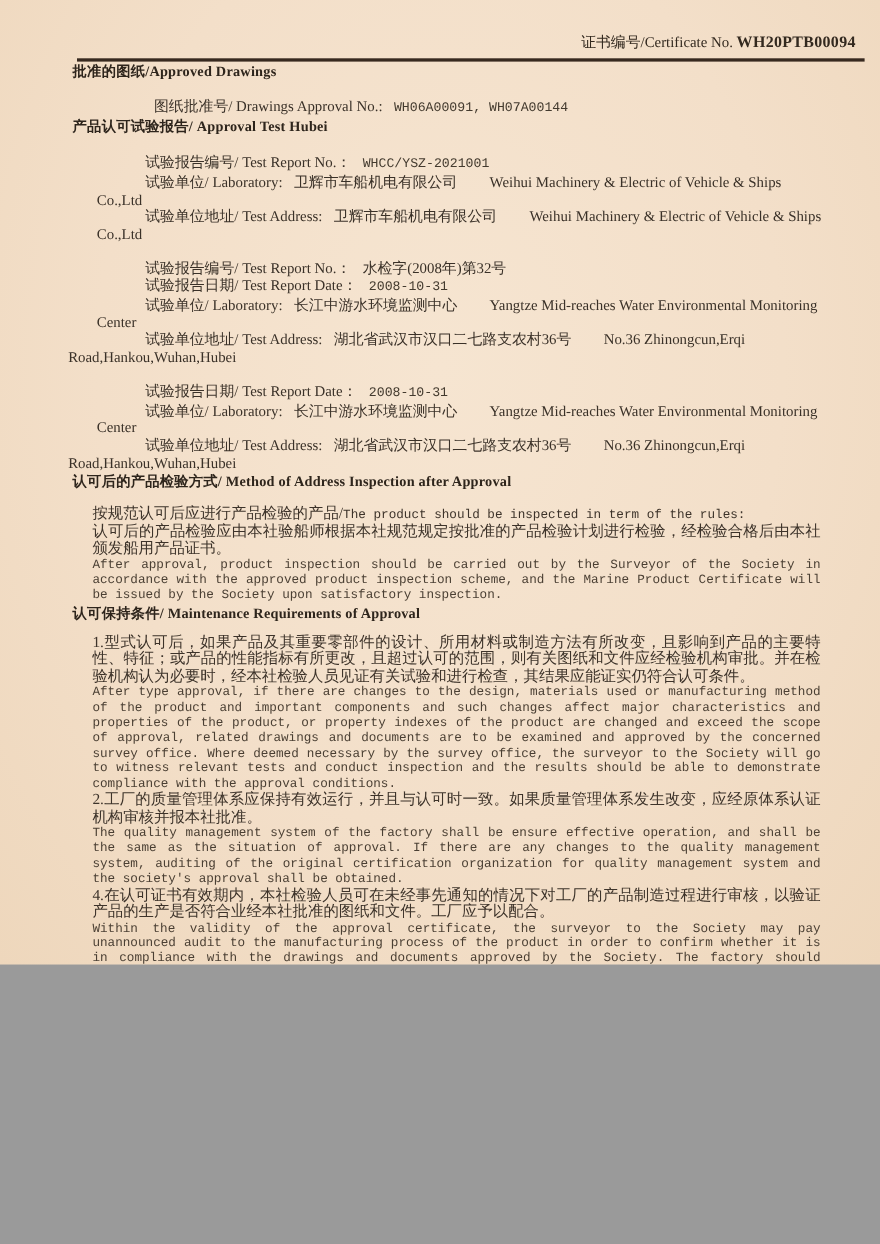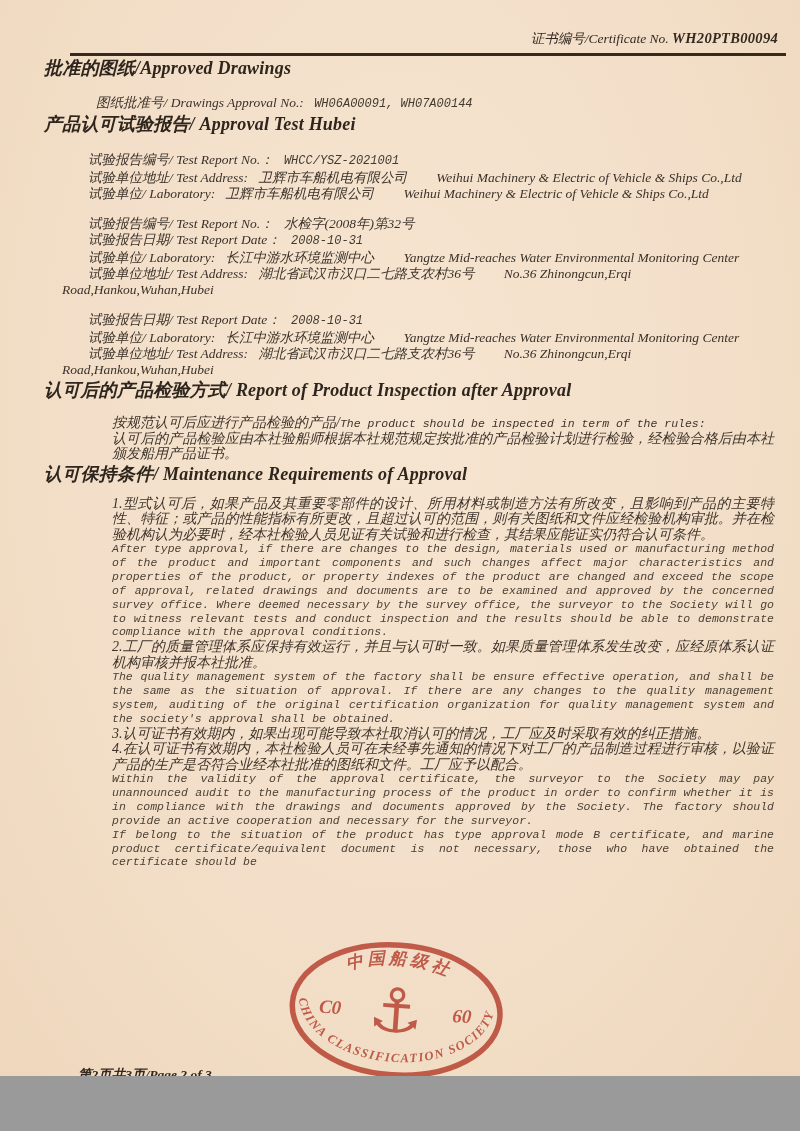--- a/index.html
+++ b/index.html
@@ -1,35 +1,35 @@
 <!DOCTYPE html>
 <html><head>
 <meta charset="utf-8">
 <style>
   html,body{margin:0;padding:0;background:#9a9a9a;}
   .page{
-    position:relative;width:800px;height:1076px;overflow:hidden;margin:0 auto;
+    position:relative;width:800px;height:877px;overflow:hidden;margin:0 auto;
     background:radial-gradient(ellipse at 50% 38%, #f6e5d1 0%, #f3dfc9 55%, #eed7bc 100%);
-    font-family:"Liberation Serif",serif;color:#3a3128;font-style:italic;
+    font-family:"Liberation Serif",serif;color:#3a3128;
   }
   .header{padding-top:30px;text-align:right;padding-right:22px;font-size:13.5px;color:#33291f;}
   .cert-no{font-weight:bold;font-size:14.5px;letter-spacing:.3px;}
   .rule{margin:5px 0 0 70px;width:716px;height:3px;background:#37291f;}
-  h2.sec{margin:0 0 0 44px;font-size:18px;font-weight:bold;color:#2e251c;letter-spacing:.2px;}
+  h2.sec{margin:0 0 0 66px;font-size:13px;font-weight:bold;color:#2e251c;letter-spacing:.2px;}
   .t1{margin-top:26px;} .t2{margin-top:18px;} .t3{margin-top:17px;} .t4{margin-top:13px;}
   .dline{margin:14px 0 0 96px;font-size:13.5px;}
   .blocks{margin-left:88px;width:662px;}
   .block{margin-top:15px;}
   .block.first{margin-top:16px;}
   .line{font-size:13.5px;line-height:15.8px;}
-  .lbl{margin-right:7px;}
+  .lbl{margin-right:7px;margin-left:44px;}
   .mono{font-family:"Liberation Mono","DejaVu Sans Mono",monospace;font-size:12px;color:#433a2e;}
   .val-zh{margin-right:26px;}
   .outdent{margin-left:-26px;}
-  .bodytext{margin-left:112px;width:662px;}
+  .bodytext{margin-left:84px;width:662px;}
   .m-top{margin-top:13px;}
   .zh{font-size:14px;line-height:15.4px;text-align:justify;color:#3d332a;}
   .en{font-family:"Liberation Mono","DejaVu Sans Mono",monospace;font-size:11.5px;line-height:13.9px;
       text-align:justify;color:#4a3f33;}
   .en-inline{font-family:"Liberation Mono","DejaVu Sans Mono",monospace;font-size:11.5px;}
   .mnt{margin-top:10px;}
   .page-info{position:absolute;left:78px;top:1066px;font-size:13.5px;font-weight:bold;color:#33291f;}
   .serial{position:absolute;left:80px;top:1124px;font-family:"Liberation Sans",sans-serif;
           font-size:21px;color:#c5352c;letter-spacing:2.5px;}
   .stamp{position:absolute;left:276px;top:926px;opacity:.82;transform:rotate(4deg);mix-blend-mode:multiply;}
@@ -55,26 +55,26 @@
   <h2 class="sec t2">产品认可试验报告/ Approval Test Hubei</h2>
 
   <div class="blocks">
 
     <div class="block first">
       <div class="line">
         <span class="lbl">试验报告编号/ Test Report No.：</span>
         <span class="mono">WHCC/YSZ-2021001</span>
       </div>
       <div class="line">
-        <span class="lbl">试验单位地址/ Test Address:</span>
+        <span class="lbl">试验单位/ Laboratory:</span>
         <span class="val-zh">卫辉市车船机电有限公司</span>
         <span>Weihui Machinery &amp; Electric of Vehicle &amp; Ships Co.,Ltd</span>
       </div>
       <div class="line">
-        <span class="lbl">试验单位/ Laboratory:</span>
+        <span class="lbl">试验单位地址/ Test Address:</span>
         <span class="val-zh">卫辉市车船机电有限公司</span>
         <span>Weihui Machinery &amp; Electric of Vehicle &amp; Ships Co.,Ltd</span>
       </div>
       <div class="line outdent"></div>
     </div>
 
     <div class="block">
       <div class="line">
         <span class="lbl">试验报告编号/ Test Report No.：</span>
         <span>水检字(2008年)第32号</span>
@@ -109,40 +109,40 @@
       <div class="line">
         <span class="lbl">试验单位地址/ Test Address:</span>
         <span class="val-zh">湖北省武汉市汉口二七路支农村36号</span>
         <span>No.36 Zhinongcun,Erqi</span>
       </div>
       <div class="line outdent">Road,Hankou,Wuhan,Hubei</div>
     </div>
 
   </div>
 
-  <h2 class="sec t3">认可后的产品检验方式/ Report of Product Inspection after Approval</h2>
+  <h2 class="sec t3">认可后的产品检验方式/ Method of Address Inspection after Approval</h2>
   <div class="bodytext m-top">
     <div class="zh">
       <span>按规范认可后应进行产品检验的产品/</span><span class="en-inline">The product should be inspected in term of the rules:</span>
     </div>
     <div class="zh">认可后的产品检验应由本社验船师根据本社规范规定按批准的产品检验计划进行检验，经检验合格后由本社颁发船用产品证书。</div>
+    <div class="en">After approval, product inspection should be carried out by the Surveyor of the Society in accordance with the approved product inspection scheme, and the Marine Product Certificate will be issued by the Society upon satisfactory inspection.</div>
   </div>
 
   <h2 class="sec t4">认可保持条件/ Maintenance Requirements of Approval</h2>
   <div class="bodytext mnt">
     <div>
       <div class="zh">1.型式认可后，如果产品及其重要零部件的设计、所用材料或制造方法有所改变，且影响到产品的主要特性、特征；或产品的性能指标有所更改，且超过认可的范围，则有关图纸和文件应经检验机构审批。并在检验机构认为必要时，经本社检验人员见证有关试验和进行检查，其结果应能证实仍符合认可条件。</div>
       <div class="en">After type approval, if there are changes to the design, materials used or manufacturing method of the product and important components and such changes affect major characteristics and properties of the product, or property indexes of the product are changed and exceed the scope of approval, related drawings and documents are to be examined and approved by the concerned survey office. Where deemed necessary by the survey office, the surveyor to the Society will go to witness relevant tests and conduct inspection and the results should be able to demonstrate compliance with the approval conditions.</div>
     </div>
     <div>
       <div class="zh">2.工厂的质量管理体系应保持有效运行，并且与认可时一致。如果质量管理体系发生改变，应经原体系认证机构审核并报本社批准。</div>
       <div class="en">The quality management system of the factory shall be ensure effective operation, and shall be the same as the situation of approval. If there are any changes to the quality management system, auditing of the original certification organization for quality management system and the society's approval shall be obtained.</div>
     </div>
     <div>
-      <div class="zh">3.认可证书有效期内，如果出现可能导致本社取消认可的情况，工厂应及时采取有效的纠正措施。</div>
     </div>
     <div>
       <div class="zh">4.在认可证书有效期内，本社检验人员可在未经事先通知的情况下对工厂的产品制造过程进行审核，以验证产品的生产是否符合业经本社批准的图纸和文件。工厂应予以配合。</div>
       <div class="en">Within the validity of the approval certificate, the surveyor to the Society may pay unannounced audit to the manufacturing process of the product in order to confirm whether it is in compliance with the drawings and documents approved by the Society. The factory should provide an active cooperation and necessary for the surveyor.</div>
     </div>
     <div>
       <div class="en">If belong to the situation of the product has type approval mode B certificate, and marine product certificate/equivalent document is not necessary, those who have obtained the certificate should be</div>
     </div>
   </div>
 

